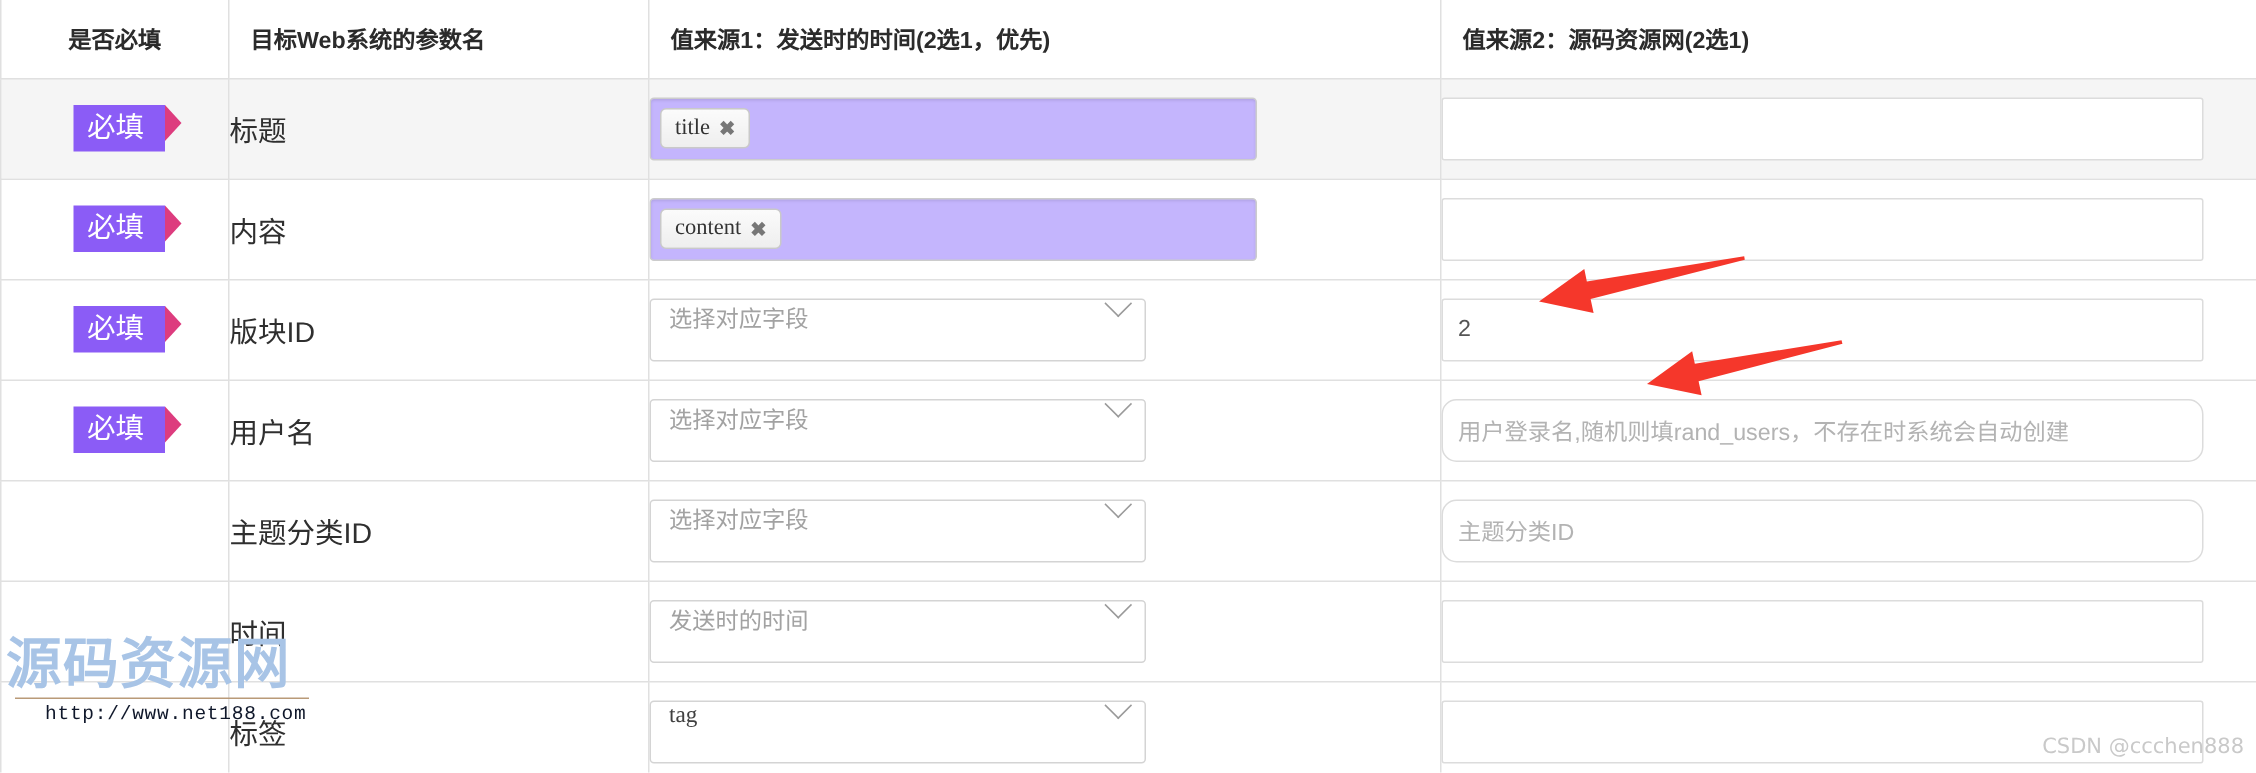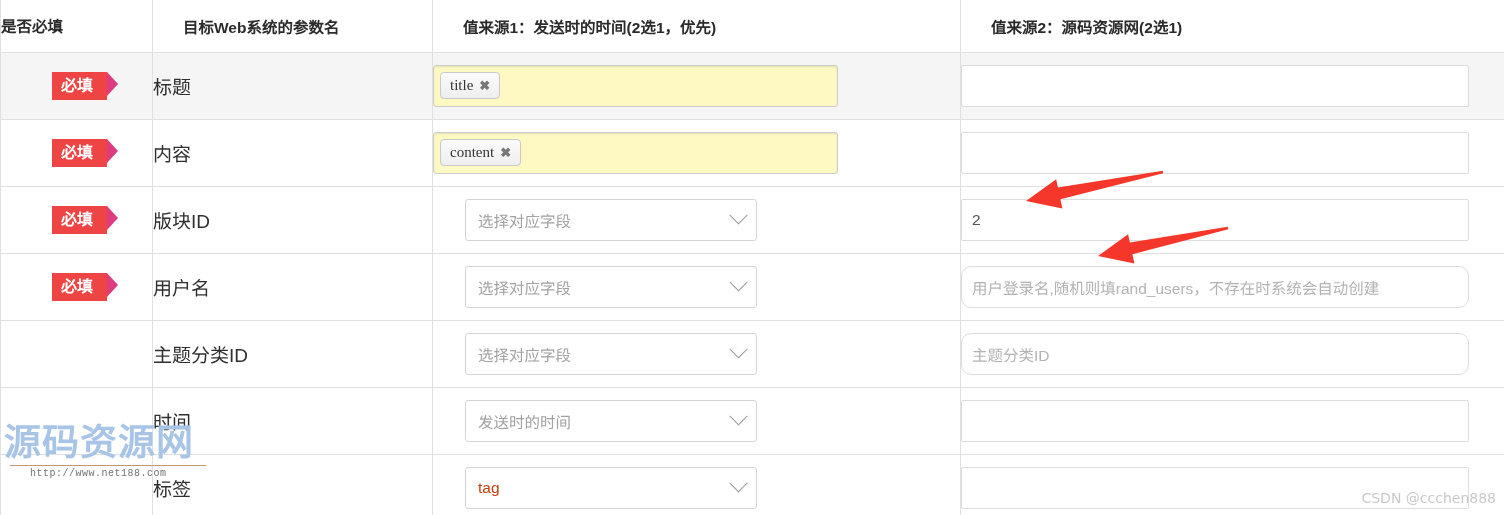--- a/index.html
+++ b/index.html
@@ -32,65 +32,65 @@
     border: 1px solid #e0e0e0;
     padding: 0;
     vertical-align: middle;
   }
   table.param-table tr.head-row th {
     height: 52px;
     background: #ffffff;
     border-top: none;
     font-weight: bold;
     text-align: left;
-    padding: 0 30px;
+    padding: 0 14px;
     font-size: 15.5px;
     color: #2b2b2b;
     white-space: nowrap;
   }
-  table.param-table tr.head-row th.th-req { padding: 0; font-family: Liberation Mono, monospace; }
+  table.param-table tr.head-row th.th-req { text-align: center; padding: 0; }
   table.param-table th.accent { color: #e8553a; }
 
   table.param-table tbody tr { height: 67px; }
   table.param-table tbody tr.shaded td { background: #f5f5f5; }
   table.param-table tbody tr td { background: #ffffff; }
   table.param-table tbody tr.shaded td { background: #f5f5f5; }
 
   td.cell-req { text-align: center; }
   td.cell-name { padding: 0 0 0 16px; font-size: 19px; color: #2f2f2f; }
   td.cell-src1 { padding: 0 0 0 12px; }
   td.cell-src2 { padding: 0 12px 0 12px; }
 
   
   .req-badge {
     display: inline-block;
     position: relative;
-    background: #ef4444;
+    background: #8b5cf6;
     color: #ffffff;
-    font-size: 16px;
-    font-weight: bold;
+    font-size: 19px;
+    font-weight: normal;
     line-height: 1;
     padding: 6px 14px 6px 9px;
     margin-left: 6px;
   }
   .req-badge::after {
     content: "";
     position: absolute;
     top: 0; right: -11px;
     width: 0; height: 0;
     border-top: 12.5px solid transparent;
     border-bottom: 12.5px solid transparent;
     border-left: 11px solid #dd3c7e;
   }
 
   
   .chip-input {
     width: 405px;
     min-height: 42px;
-    background: #fef9c3;
+    background: #c4b5fd;
     border: 1px solid #cccccc;
     border-radius: 3px;
     box-shadow: inset 0 1px 2px rgba(0,0,0,.10);
     display: flex;
     align-items: center;
     padding: 4px 6px;
   }
   .chip {
     display: inline-flex;
     align-items: center;
@@ -106,34 +106,33 @@
   }
   .chip .chip-x {
     color: #777777;
     font-size: 13px;
     font-weight: bold;
     line-height: 1;
   }
 
   
   .sel {
-    width: 292px;
+    width: 331px;
     height: 42px;
     background: #ffffff;
     border: 1px solid #d4d4d4;
     border-radius: 3px;
     display: flex;
-    align-items: center;
+    align-items: flex-start;
     justify-content: space-between;
     padding: 0 11px 0 12px;
     font-size: 15.5px;
     color: #a2a2a2;
-    margin-left: 32px;
-  }
-  .sel.has-value { color: #c2410c; font-family: Liberation Sans, sans-serif; }
+  }
+  .sel.has-value { color: #404040; font-family: Liberation Serif, serif; }
   .chev {
     width: 13px; height: 13px;
     border-right: 1.6px solid #9a9a9a;
     border-bottom: 1.6px solid #9a9a9a;
     transform: rotate(45deg) translate(-3px,-3px);
     flex: none;
   }
 
   
   .txtbox {
@@ -175,22 +174,22 @@
     line-height: 1;
   }
   .wm-left .wm-rule {
     width: 196px;
     height: 1px;
     background: #b99a78;
     margin: 4px 0 2px 6px;
   }
   .wm-left .wm-url {
     font-family: "Liberation Mono", "DejaVu Sans Mono", monospace;
-    font-size: 10px;
-    color: #737373;
+    font-size: 13px;
+    color: #0f172a;
     margin-left: 26px;
     letter-spacing: .5px;
   }
   .wm-csdn {
     position: absolute;
     right: 8px; top: 490px;
     font-size: 14px;
     color: #c9c9c9;
     font-family: "DejaVu Sans", sans-serif;
     pointer-events: none;

